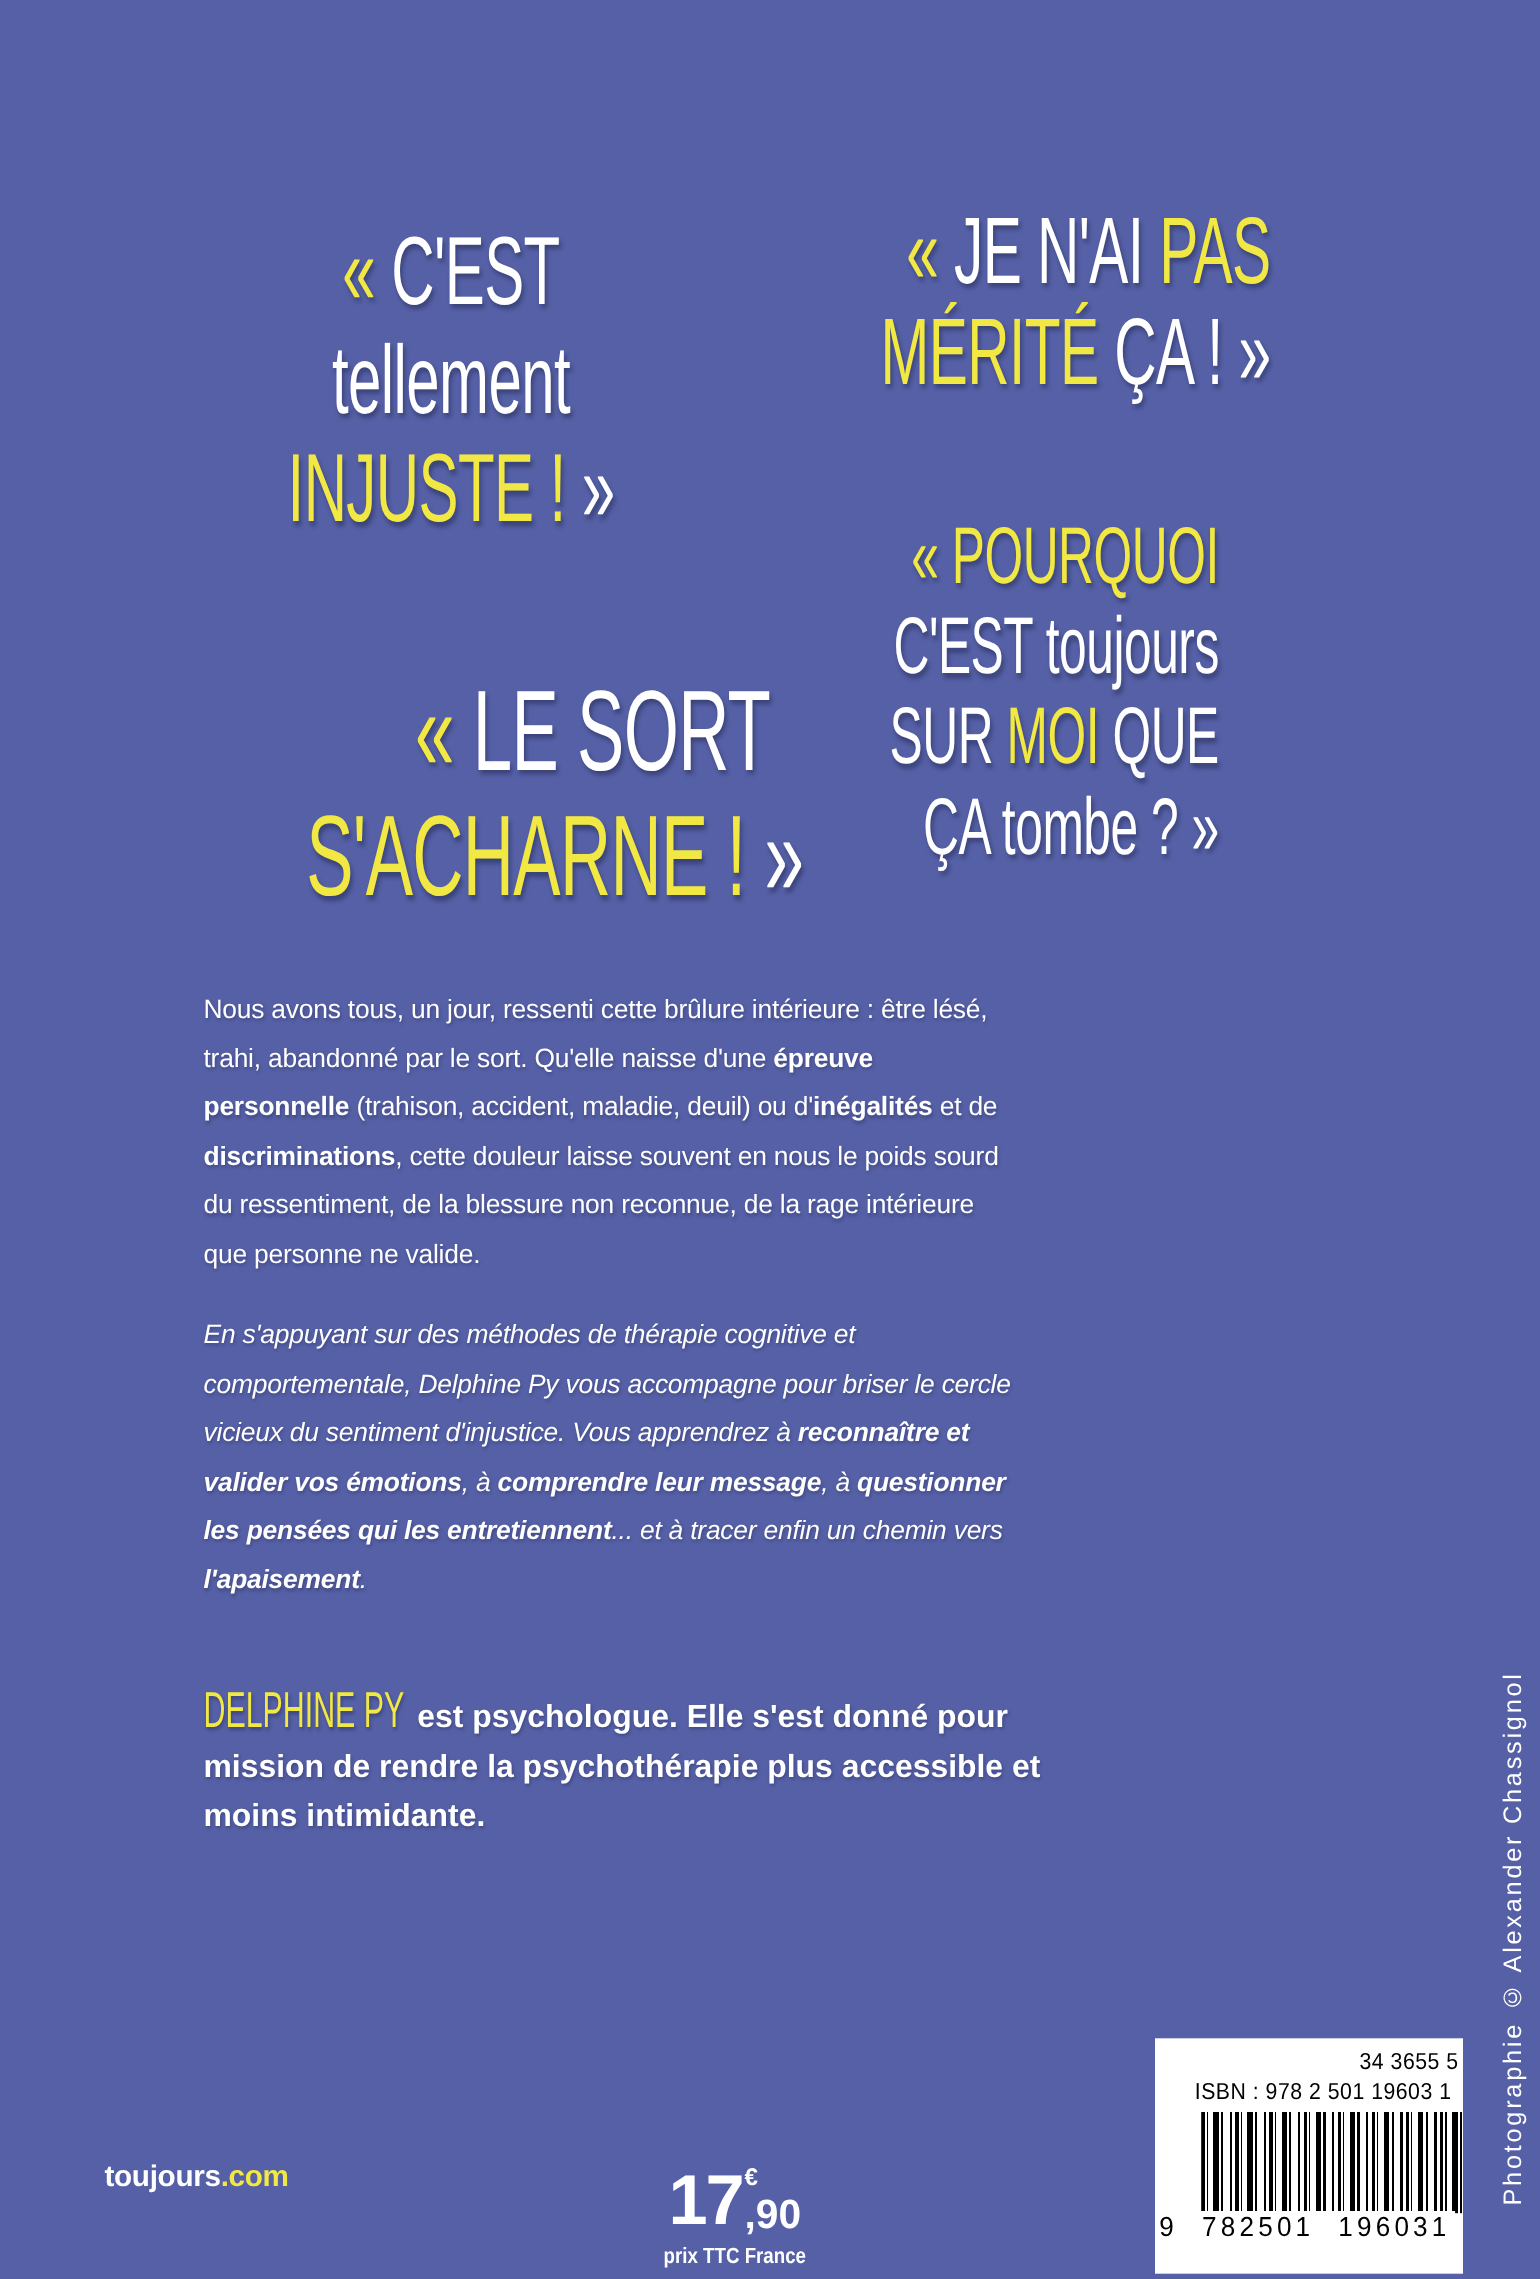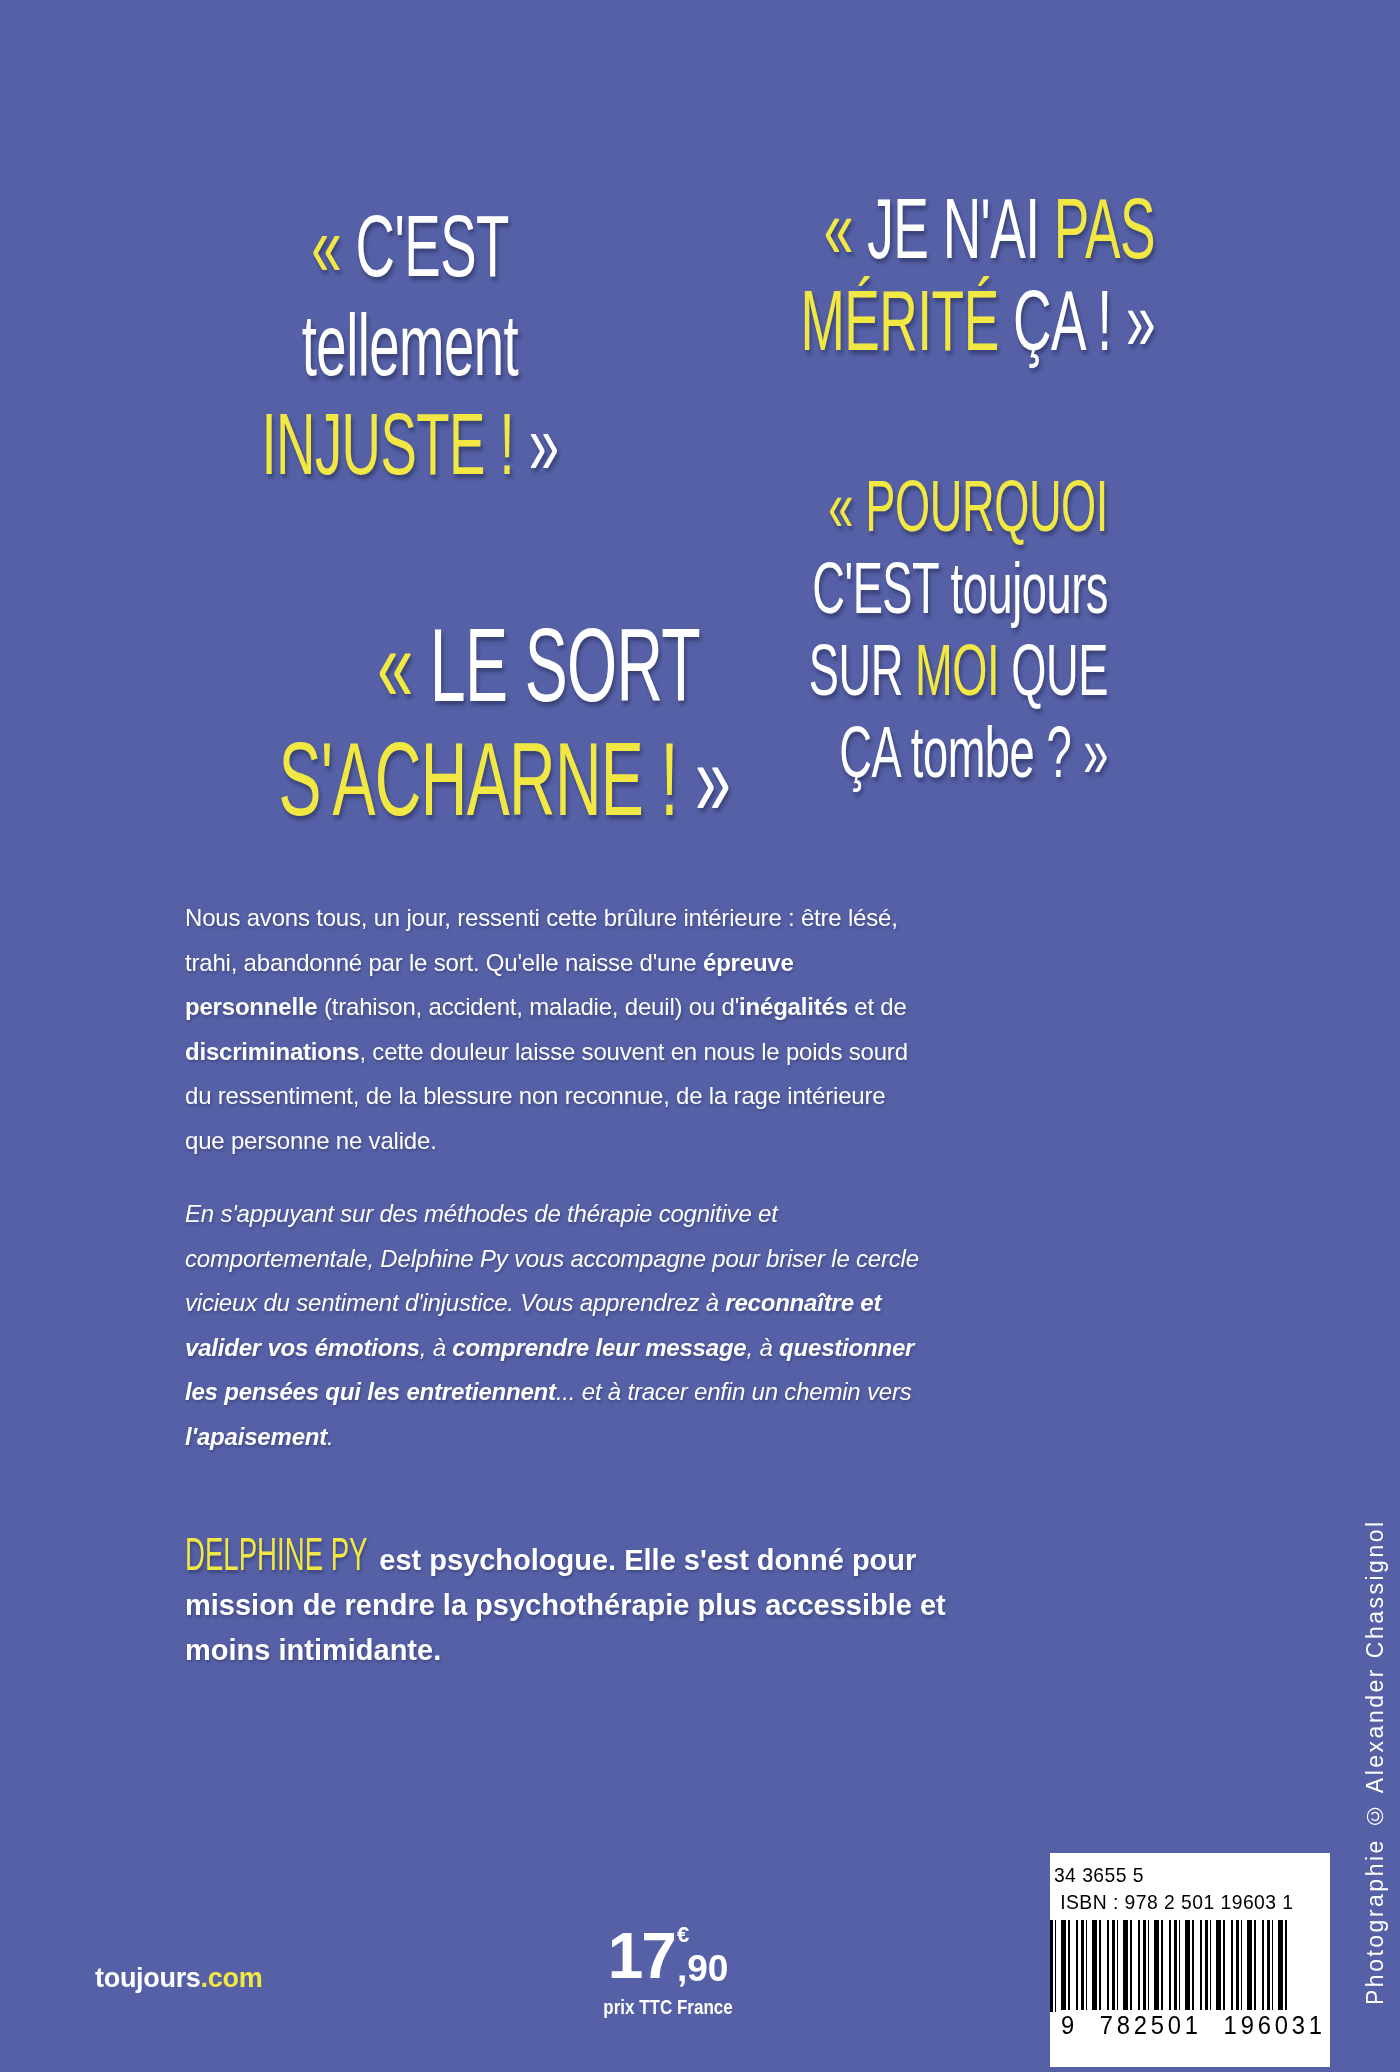--- a/index.html
+++ b/index.html
@@ -62,34 +62,34 @@
     text-shadow:2px 3px 4px rgba(25,30,65,0.4);
   }
   
   .site{
     position:absolute;left:95px;top:1963px;
     font-size:27px;font-weight:800;letter-spacing:-0.3px;
   }
   .site .tld{color:var(--yellow);}
   
   .price-wrap{position:absolute;left:578px;top:1924px;width:180px;text-align:center;}
-  .price{display:inline-flex;align-items:flex-start;line-height:1;}
+  .price{display:inline-flex;align-items:flex-start;line-height:1;margin-top:44px;}
   .price .amount{font-size:64px;font-weight:700;letter-spacing:-2px;}
   .price .frac{display:flex;flex-direction:column;align-items:flex-start;margin-left:2px;}
   .price .cur{font-size:22px;font-weight:700;line-height:1;}
   .price .cents{font-size:37px;font-weight:700;line-height:1;margin-top:4px;}
   .price-note{
     margin-top:8px;font-size:20px;font-weight:700;
     transform:scaleX(0.85);transform-origin:center top;white-space:nowrap;
   }
   
   .barcode-box{
     position:absolute;left:1050px;top:1853px;width:280px;height:214px;
     background:#ffffff;color:#000;
-    display:flex;flex-direction:column;align-items:flex-start;
+    display:flex;flex-direction:column;align-items:flex-end;
     padding-top:9px;
   }
   .bc-top{font-size:21px;font-weight:500;letter-spacing:0.5px;line-height:26px;transform:scaleX(0.92);}
   .bc-isbn{font-size:21px;font-weight:500;letter-spacing:0.5px;line-height:27px;transform:scaleX(0.92);white-space:nowrap;}
   .bc-bars{
     width:238px;height:92px;margin-top:5px;
     background:repeating-linear-gradient(90deg,
       #000 0 3px,#fff 3px 5px,#000 5px 6px,#fff 6px 11px,
       #000 11px 16px,#fff 16px 18px,#000 18px 20px,#fff 20px 26px,
       #000 26px 28px,#fff 28px 31px);

